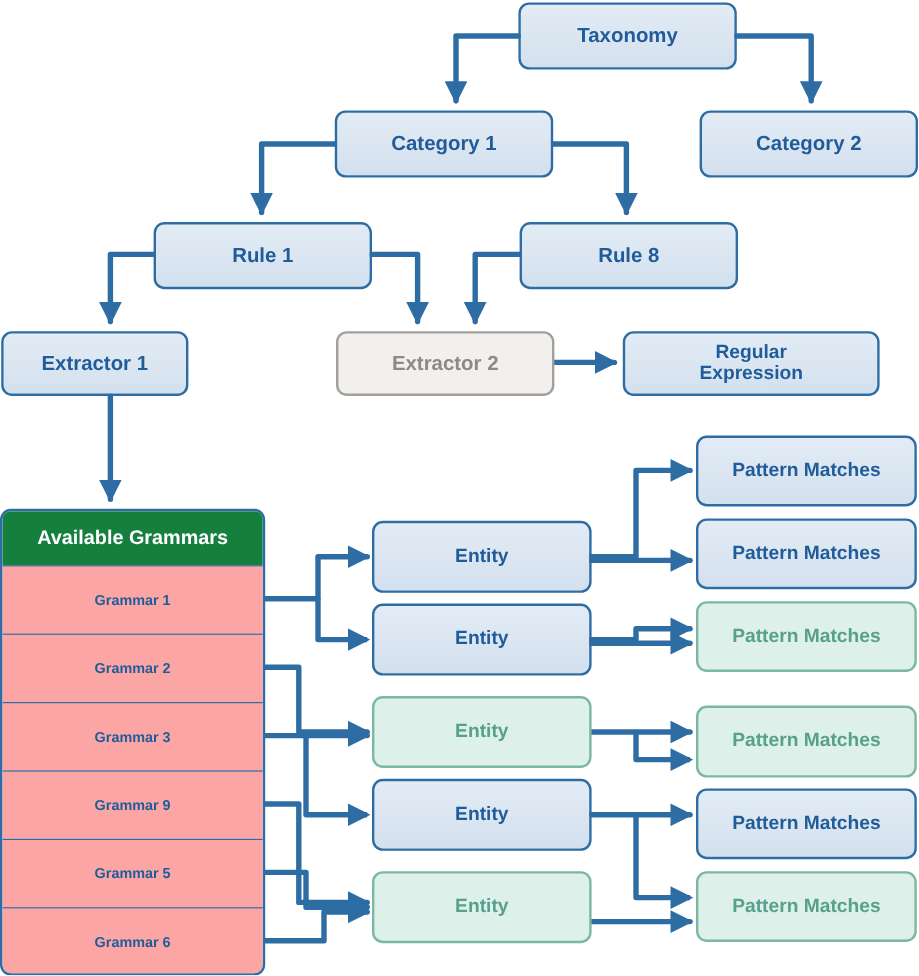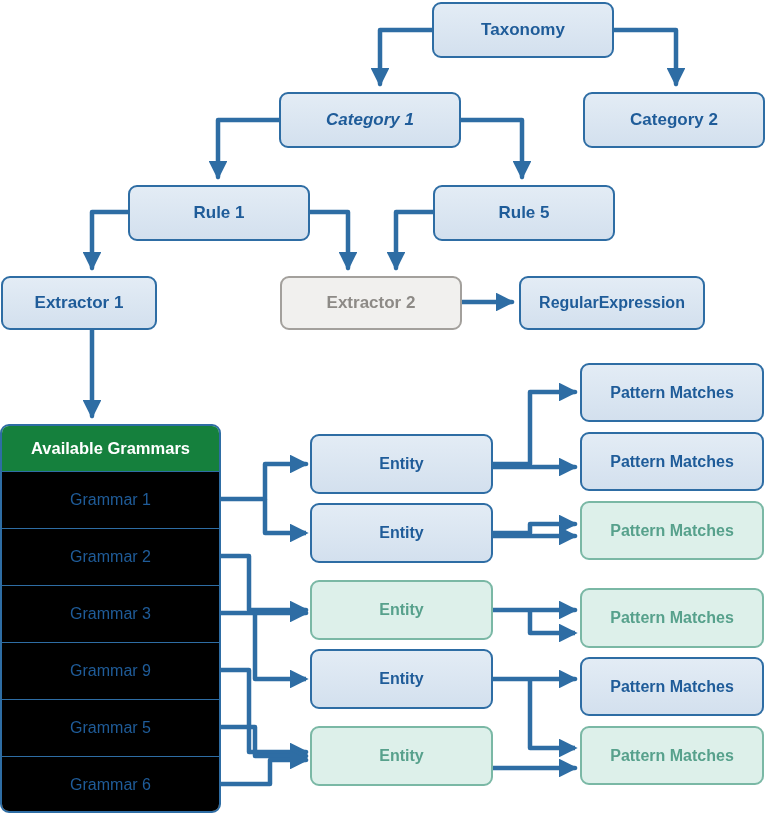--- a/index.html
+++ b/index.html
@@ -17,21 +17,21 @@
   .f16{font-size:16px;}
   
   #grammar-table{position:absolute;left:0;top:424px;width:221px;height:389px;
     box-sizing:border-box;border:2px solid #2e6da4;border-radius:9px;overflow:hidden;
     background:#dde7f1;}
   #grammar-header{height:45px;background:#15803d;color:#ffffff;display:flex;
     align-items:center;justify-content:center;font-weight:bold;font-size:16.5px;
     box-sizing:border-box;}
   .grammar-row{height:57px;box-sizing:border-box;border-top:1.5px solid #2e6da4;
     display:flex;align-items:center;justify-content:center;color:#1f5c99;
-    font-weight:normal;font-size:16px;background:#000000;}
+    font-weight:bold;font-size:12px;background:#fca5a5;}
   .grammar-row:first-of-type{border-top:none;}
 </style>
 </head>
 <body>
 
 <div id="diagram">
 
   <svg id="wires" viewBox="0 0 766 813" width="766" height="813">
     <defs>
       <marker id="ah" viewBox="0 0 10 10" refX="8.6" refY="5" markerWidth="4.2" markerHeight="4.2" orient="auto-start-reverse">
@@ -86,41 +86,41 @@
 
       <path d="M 530 679 L 530 748 L 575 748" stroke-linecap="butt"></path>
       <path d="M 493 768 L 575 768"></path>
     </g>
   </svg>
 
   <div class="node blue f17" style="left:432px;top:2px;width:182px;height:56px;">
     <span>Taxonomy</span>
   </div>
 
-  <div class="node blue f17" style="left:279px;top:92px;width:182px;height:56px;font-style:italic;">
+  <div class="node blue f17" style="left:279px;top:92px;width:182px;height:56px;">
     <span>Category 1</span>
   </div>
   <div class="node blue f17" style="left:583px;top:92px;width:182px;height:56px;">
     <span>Category 2</span>
   </div>
 
   <div class="node blue f17" style="left:128px;top:185px;width:182px;height:56px;">
     <span>Rule 1</span>
   </div>
   <div class="node blue f17" style="left:433px;top:185px;width:182px;height:56px;">
-    <span>Rule 5</span>
+    <span>Rule 8</span>
   </div>
 
   <div class="node blue f17" style="left:1px;top:276px;width:156px;height:54px;">
     <span>Extractor 1</span>
   </div>
   <div class="node grey f17" style="left:280px;top:276px;width:182px;height:54px;">
     <span>Extractor 2</span>
   </div>
-  <div class="node blue f16" style="left:519px;top:276px;width:186px;height:54px;flex-direction:row;">
+  <div class="node blue f16" style="left:519px;top:276px;width:214px;height:54px;flex-direction:column;">
     <span>Regular</span>
     <span>Expression</span>
   </div>
 
   <div id="grammar-table">
     <div id="grammar-header">Available Grammars</div>
     <div class="grammar-row">
       <span>Grammar 1</span>
     </div>
     <div class="grammar-row">

